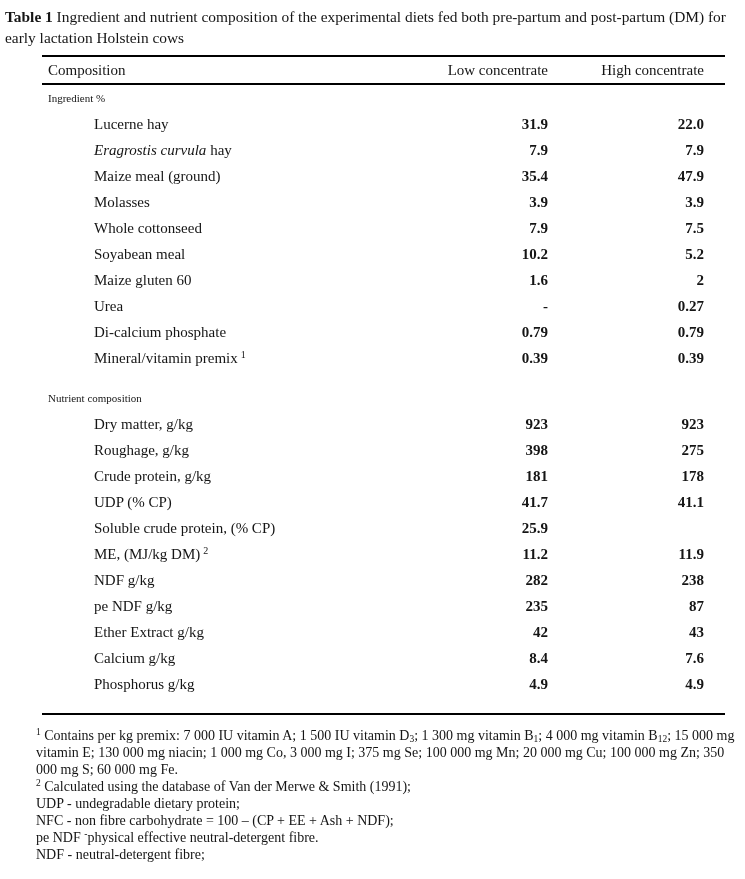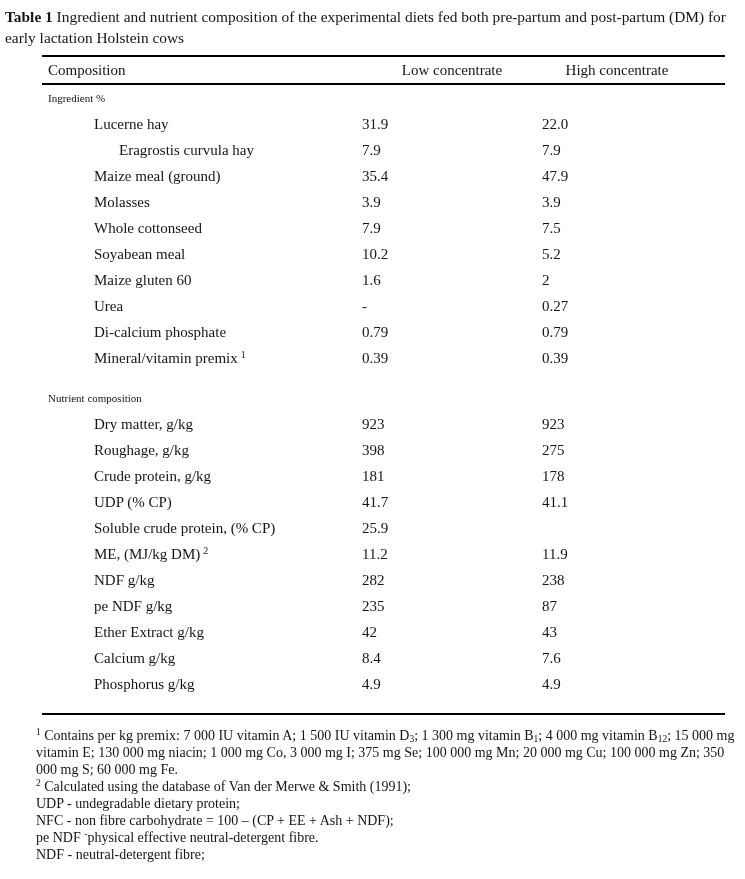--- a/index.html
+++ b/index.html
@@ -18,32 +18,32 @@
   .caption b{font-weight:bold;}
   
   .tbl{
     margin:7px 0 0 42px;width:683px;
     font-size:15px;
   }
   .rule{border:none;border-top:2px solid #000;margin:0;height:0;}
   .row{
     display:grid;
     grid-template-columns:320px 180px 150px 33px;
-    align-items:center;height:26px;
+    align-items:center;height:26px;gap:6px;
   }
   .hdrrow{height:26px;}
   .cell{white-space:nowrap;overflow:visible;}
   .lab{padding-left:6px;text-align:left;}
   .lab.ind{padding-left:52px;}
-  .val{text-align:left;}
+  .val{text-align:right;font-weight:bold;}
   .hdr{font-weight:normal;}
-  .hdr.val{text-align:center;}
+  .hdr.val{text-align:right;}
   .sect{font-size:11px;}
   .gap{height:14px;}
-  .it{margin-left:25px;}
+  .it{font-style:italic;}
   sup.rs{font-size:10px;vertical-align:5px;margin-left:3px;line-height:0;}
   
   .fnrule{border:none;border-top:2px solid #000;margin:16px 0 0 42px;width:683px;height:0;}
   .fns{
     margin:12px 5px 0 36px;width:704px;
     font-size:14px;line-height:17px;
   }
   .fns p{margin:0;padding:0;}
   .fns sup{font-size:9.5px;vertical-align:5px;line-height:0;}
   .fns sub{font-size:9.5px;vertical-align:-2px;line-height:0;}

